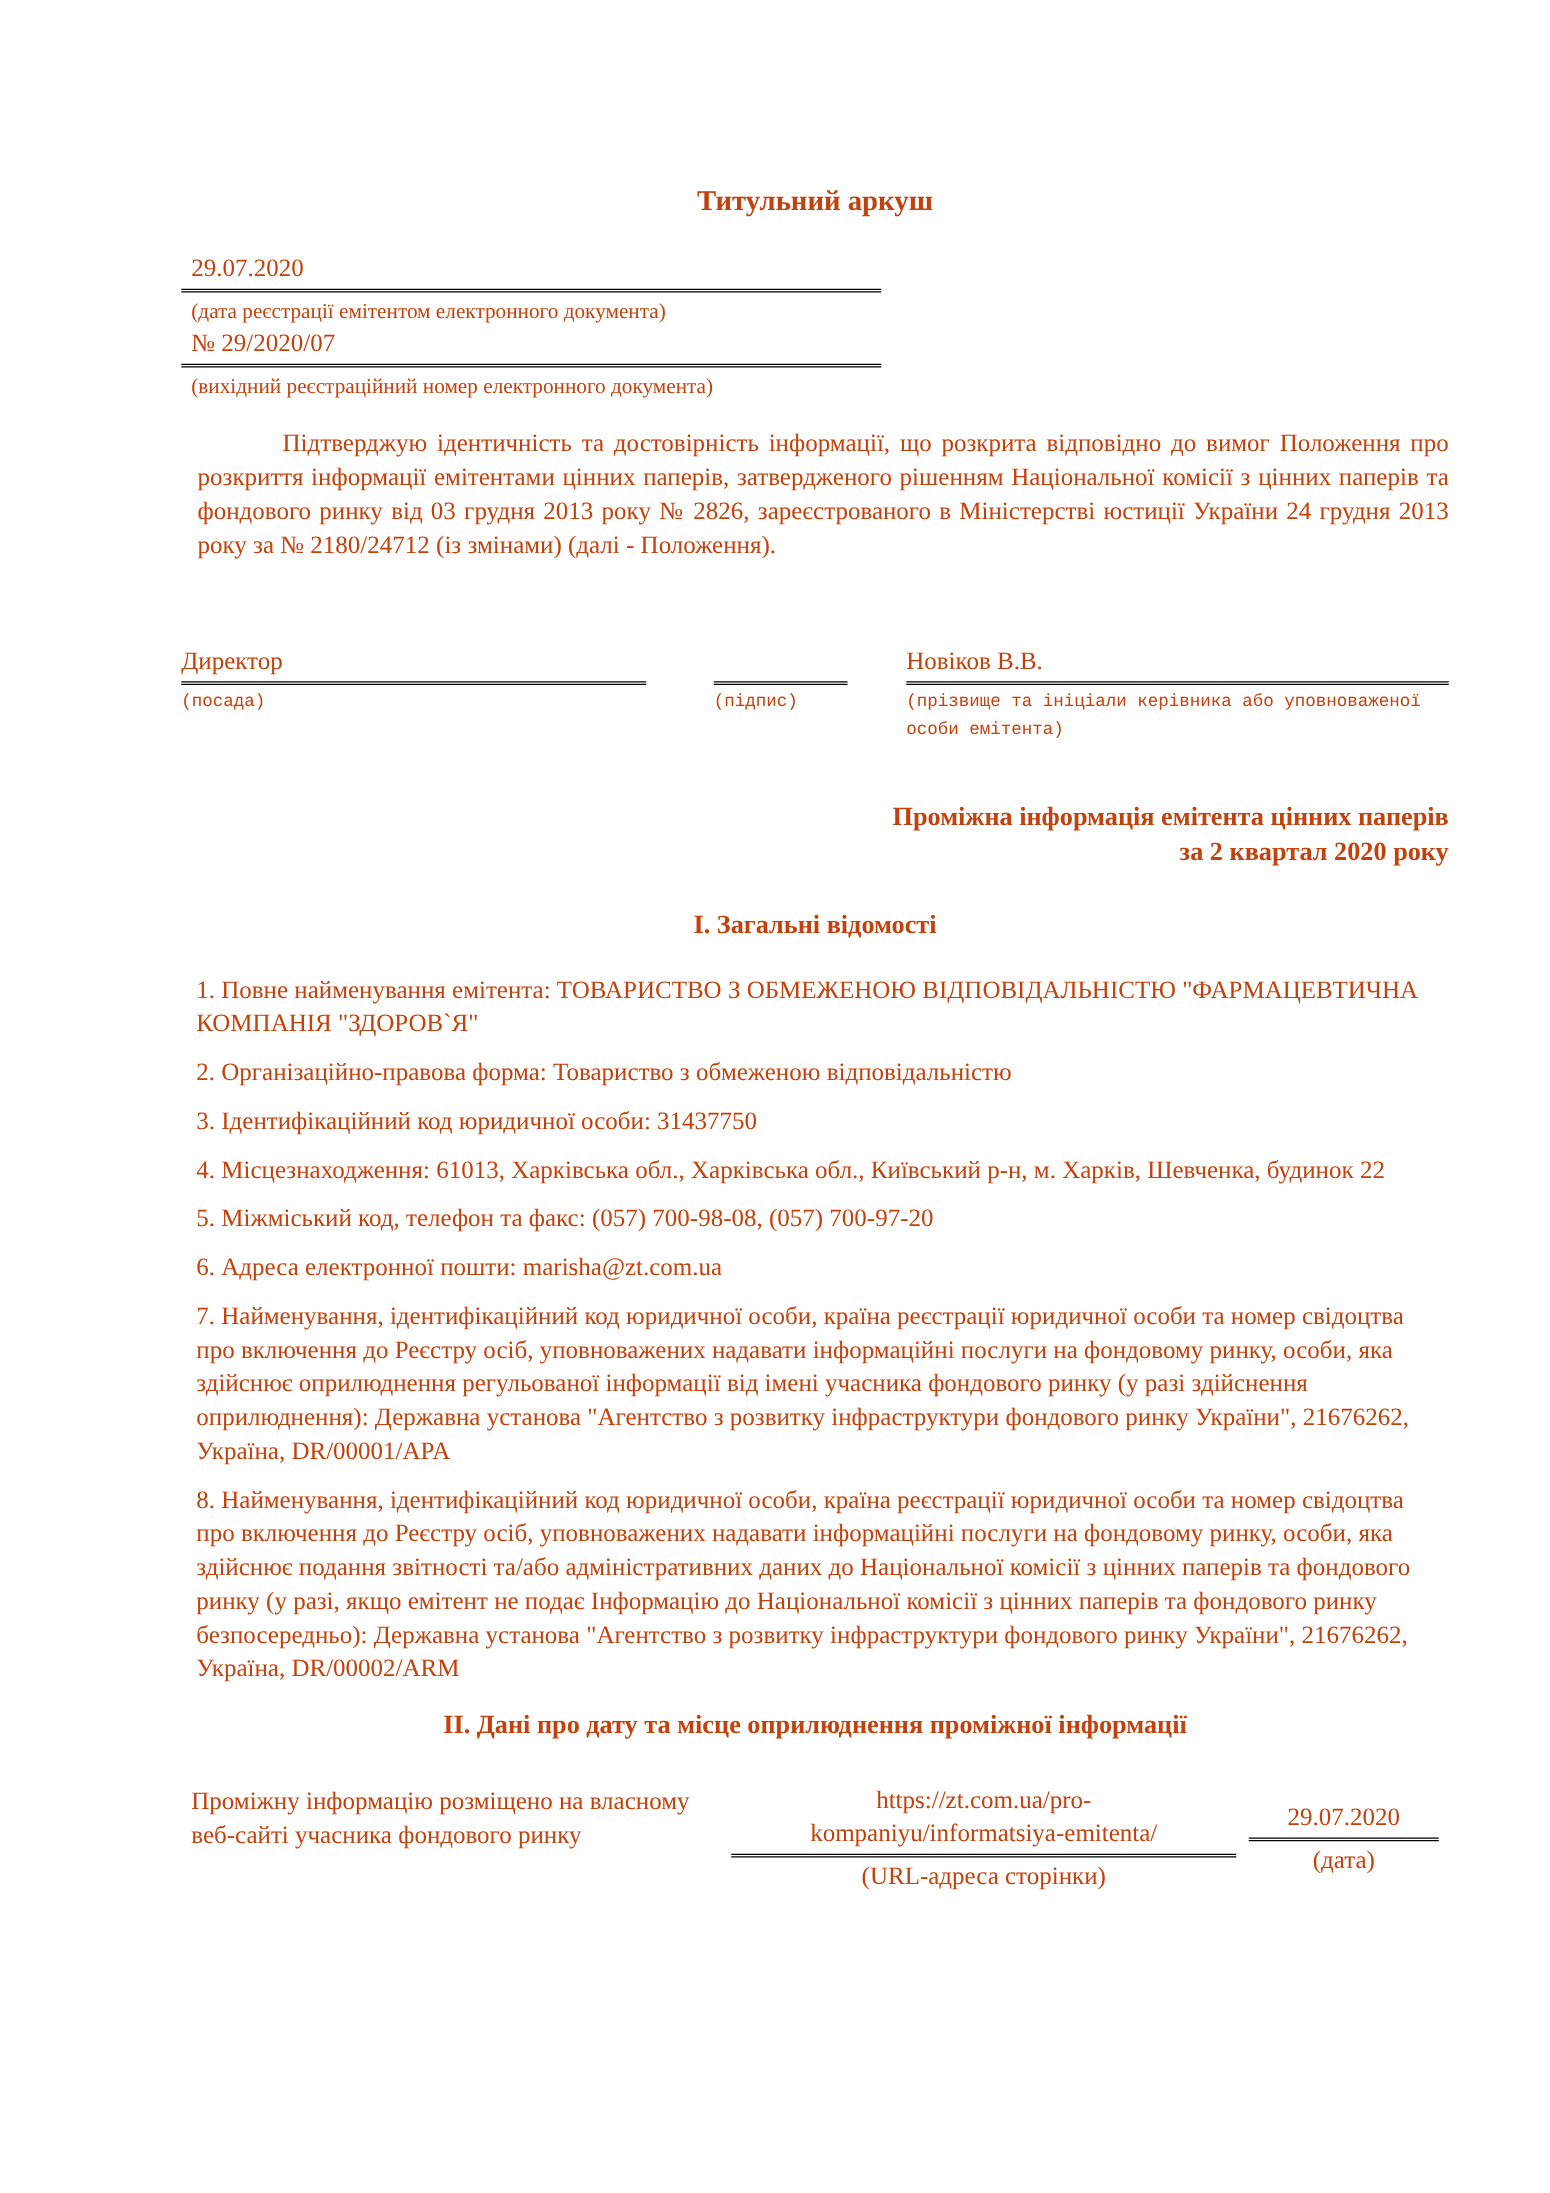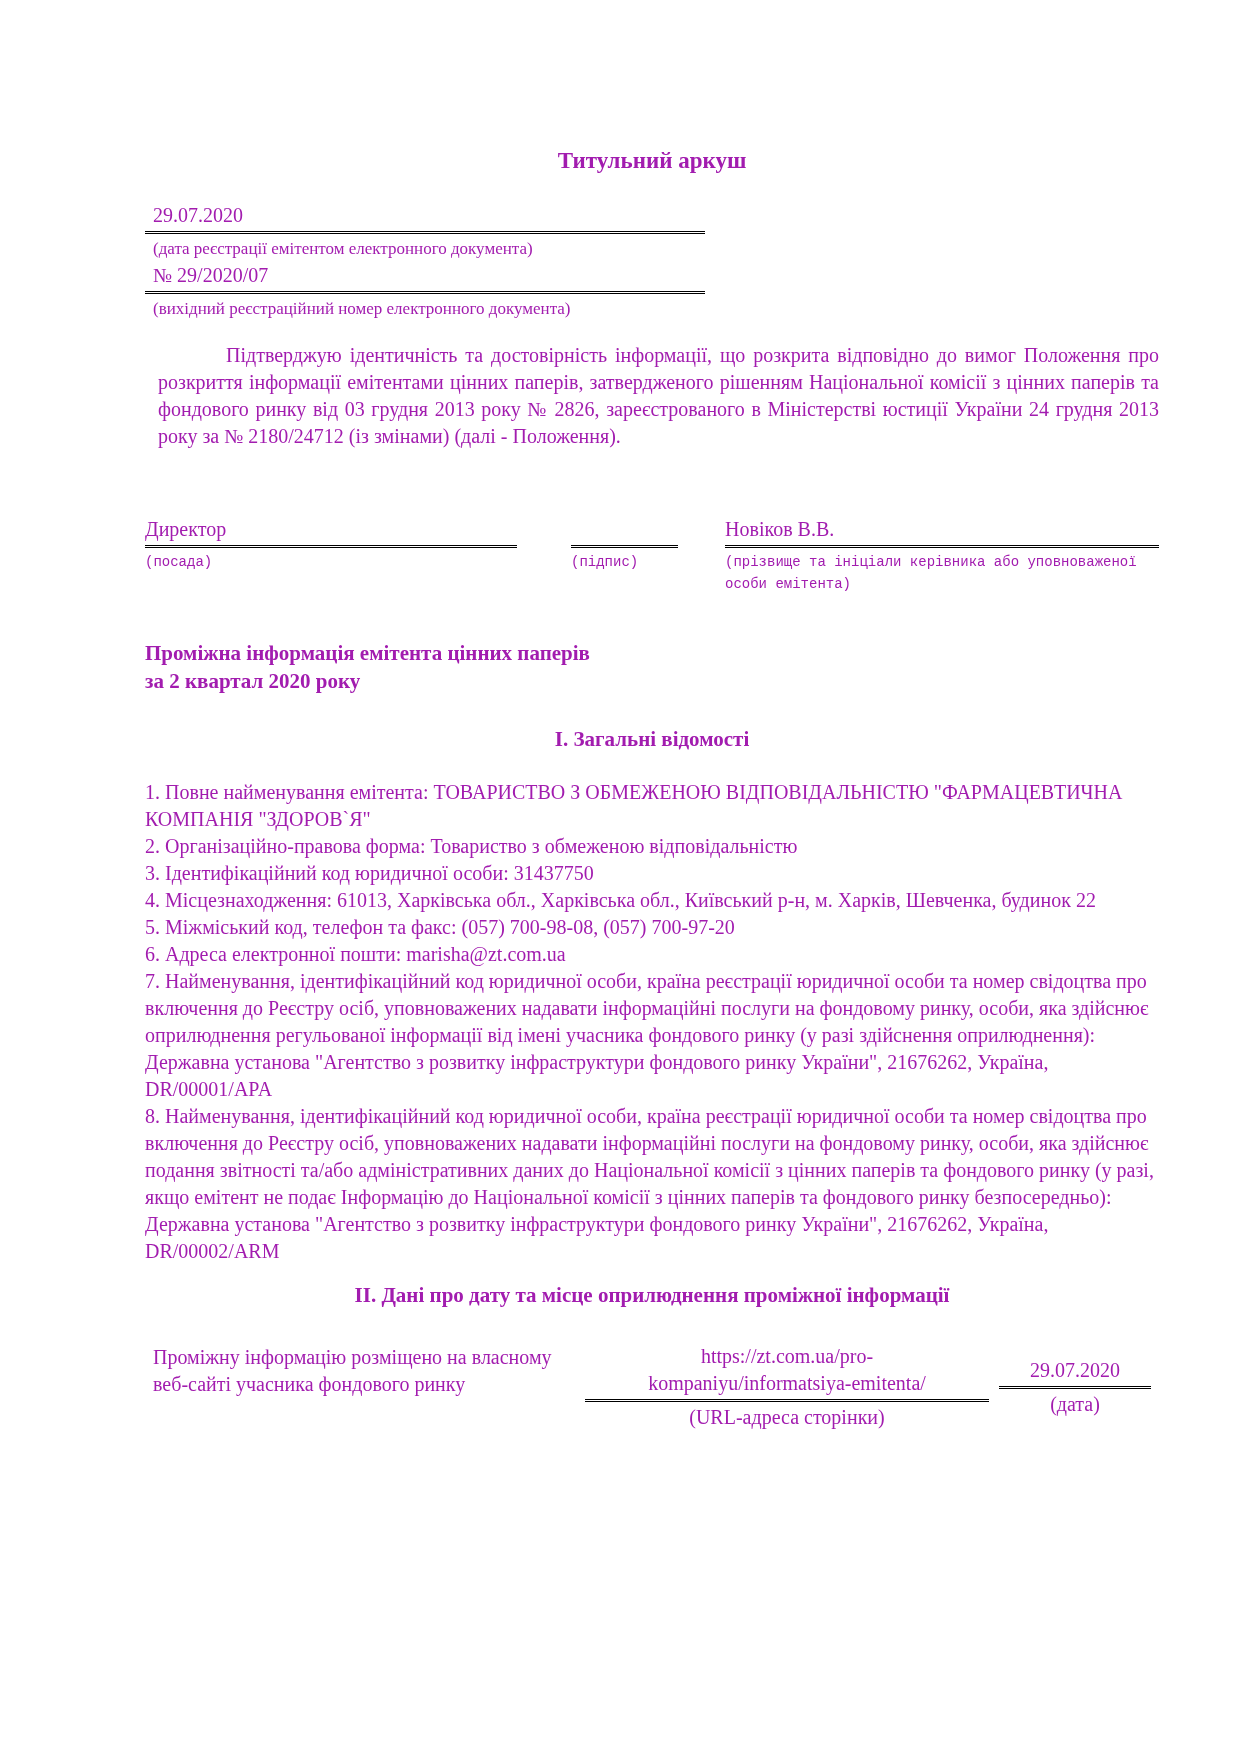--- a/index.html
+++ b/index.html
@@ -5,21 +5,21 @@
   html, body {
     margin: 0;
     padding: 0;
     background: #ffffff;
   }
   .page {
     position: relative;
     width: 1240px;
     height: 1754px;
     background: #ffffff;
-    color: #a21caf;
+    color: #c2410c;
     font-family: "Liberation Serif", "DejaVu Serif", serif;
     overflow: hidden;
   }
   .content {
     margin-left: 145px;
     width: 1014px;
   }
   .doc-title {
     margin: 0;
     padding-top: 146px;
@@ -72,40 +72,40 @@
     padding-bottom: 2px;
   }
   .sig-caption {
     padding-top: 3px;
     font-size: 14px;
     line-height: 22px;
     font-family: Liberation Mono, monospace;
   }
   .report-title {
     margin-top: 44px;
-    text-align: left;
+    text-align: right;
     font-size: 21px;
     font-weight: bold;
     line-height: 28px;
   }
   .section-heading {
     margin: 0;
     margin-top: 30px;
     text-align: center;
     font-size: 21px;
     font-weight: bold;
     line-height: 28px;
   }
   .section-heading.second { margin-top: 16px; }
   .items-list {
     margin-top: 26px;
     font-size: 20px;
     line-height: 27px;
   }
-  .items-list .item { margin: 0; }
+  .items-list .item { margin: 12px; }
   .pub-row {
     display: flex;
     align-items: center;
     margin-top: 34px;
     font-size: 20px;
   }
   .pub-left {
     width: 420px;
     margin-left: 8px;
     margin-bottom: 30px;

